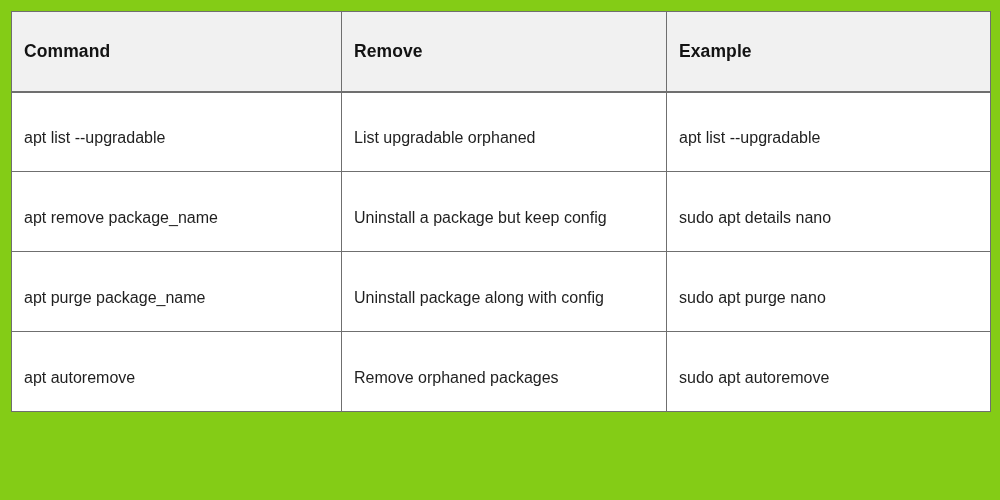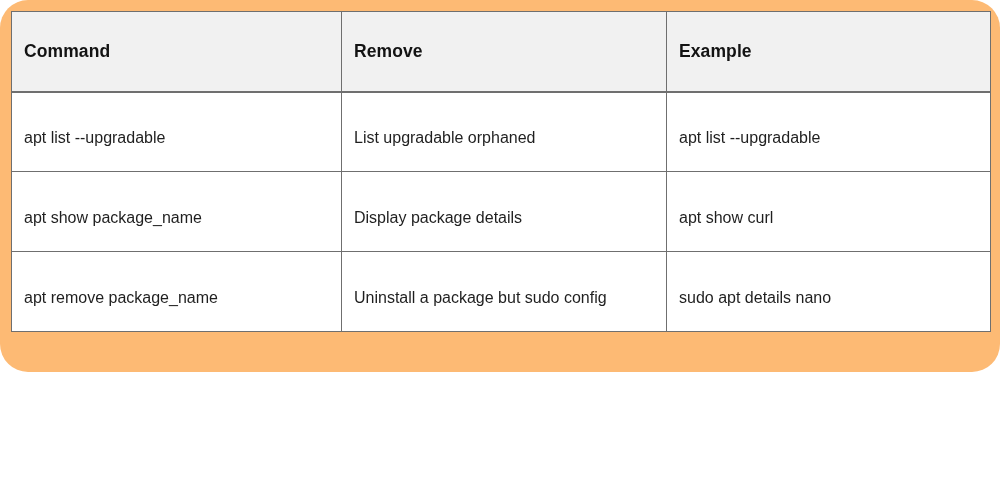--- a/index.html
+++ b/index.html
@@ -12,24 +12,23 @@
     height: 500px;
     overflow: hidden;
     font-family: "Liberation Sans", sans-serif;
     color: #1a1a1a;
     -webkit-font-smoothing: antialiased;
   }
 
   .page {
     position: relative;
     width: 1000px;
-    height: 372px;
-    background: #fdba74;
+    height: 500px;
+    background: #84cc16;
     box-sizing: border-box;
-    border-radius: 28px;
   }
 
   .table-wrap {
     position: absolute;
     left: 11px;
     top: 11px;
     width: 979px;
     height: 480px;
   }
 
@@ -101,25 +100,30 @@
           <th>Example</th>
         </tr>
       </thead>
       <tbody>
         <tr>
           <td>apt list --upgradable</td>
           <td>List upgradable orphaned</td>
           <td>apt list --upgradable</td>
         </tr>
         <tr>
-          <td>apt show package_name</td>
-          <td>Display package details</td>
-          <td>apt show curl</td>
+          <td>apt remove package_name</td>
+          <td>Uninstall a package but keep config</td>
+          <td>sudo apt details nano</td>
         </tr>
         <tr>
-          <td>apt remove package_name</td>
-          <td>Uninstall a package but sudo config</td>
-          <td>sudo apt details nano</td>
+          <td>apt purge package_name</td>
+          <td>Uninstall package along with config</td>
+          <td>sudo apt purge nano</td>
+        </tr>
+        <tr>
+          <td>apt autoremove</td>
+          <td>Remove orphaned packages</td>
+          <td>sudo apt autoremove</td>
         </tr>
       </tbody>
     </table>
   </div>
 </div>
 
 </body></html>

